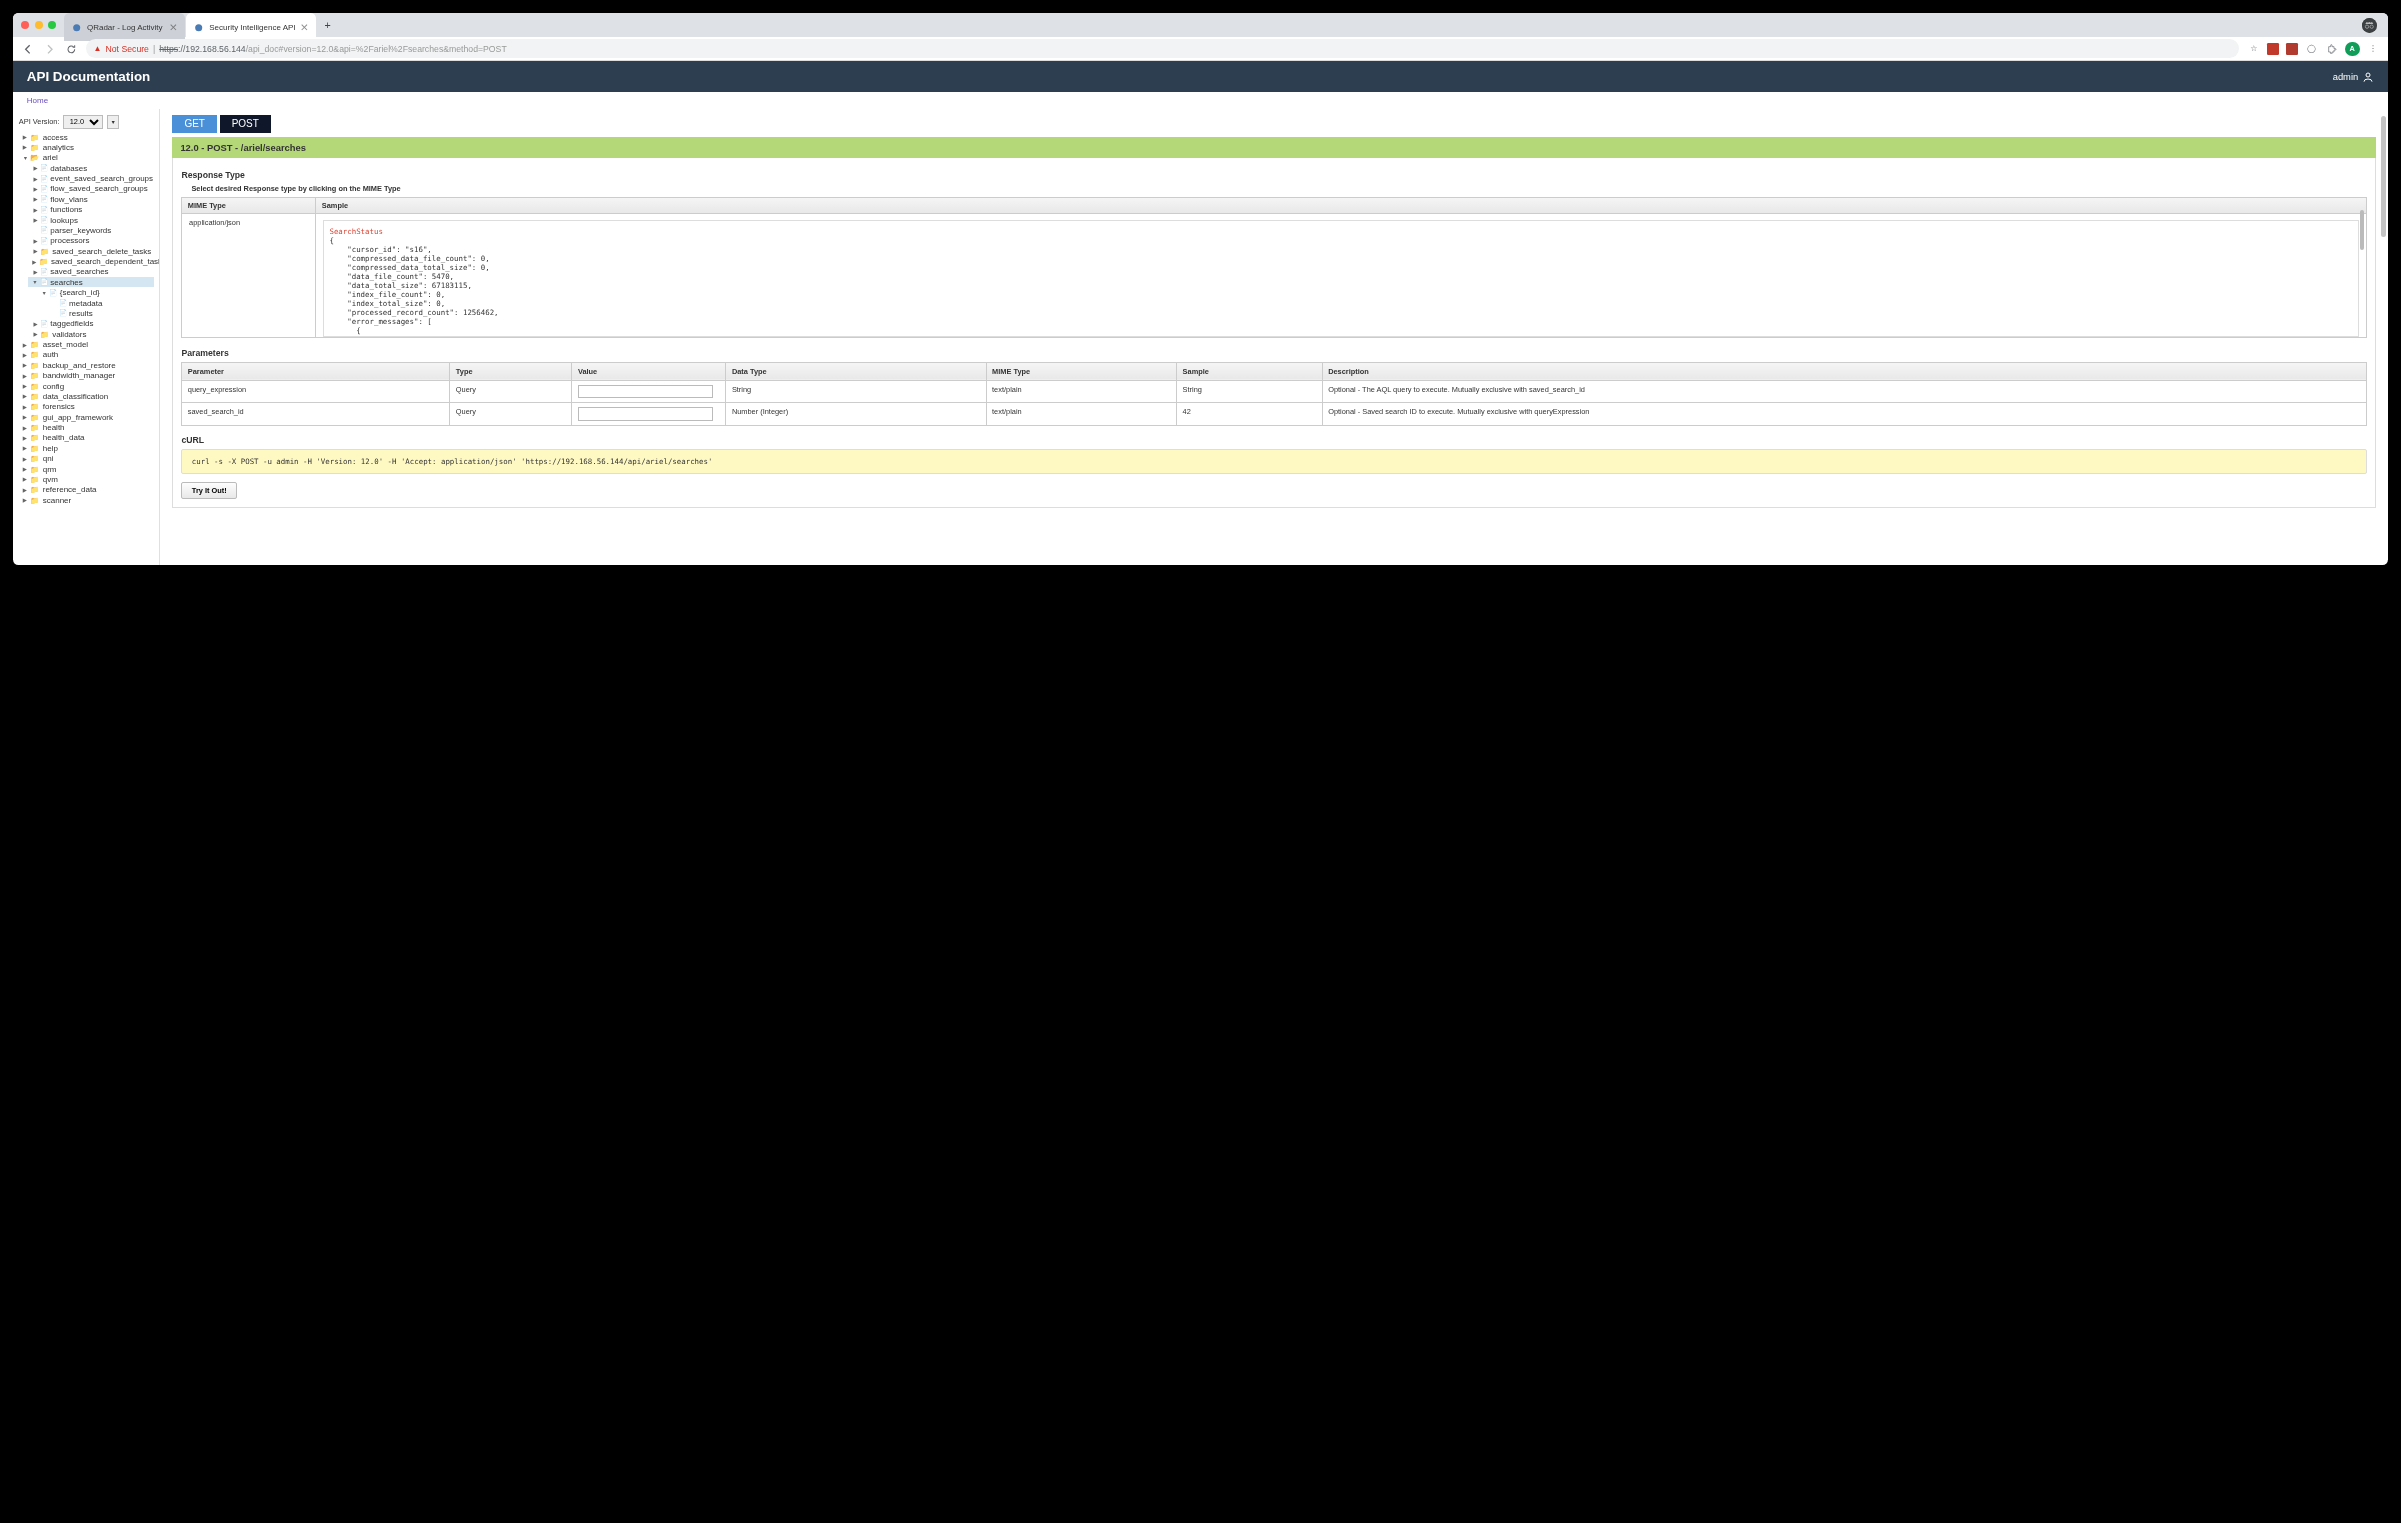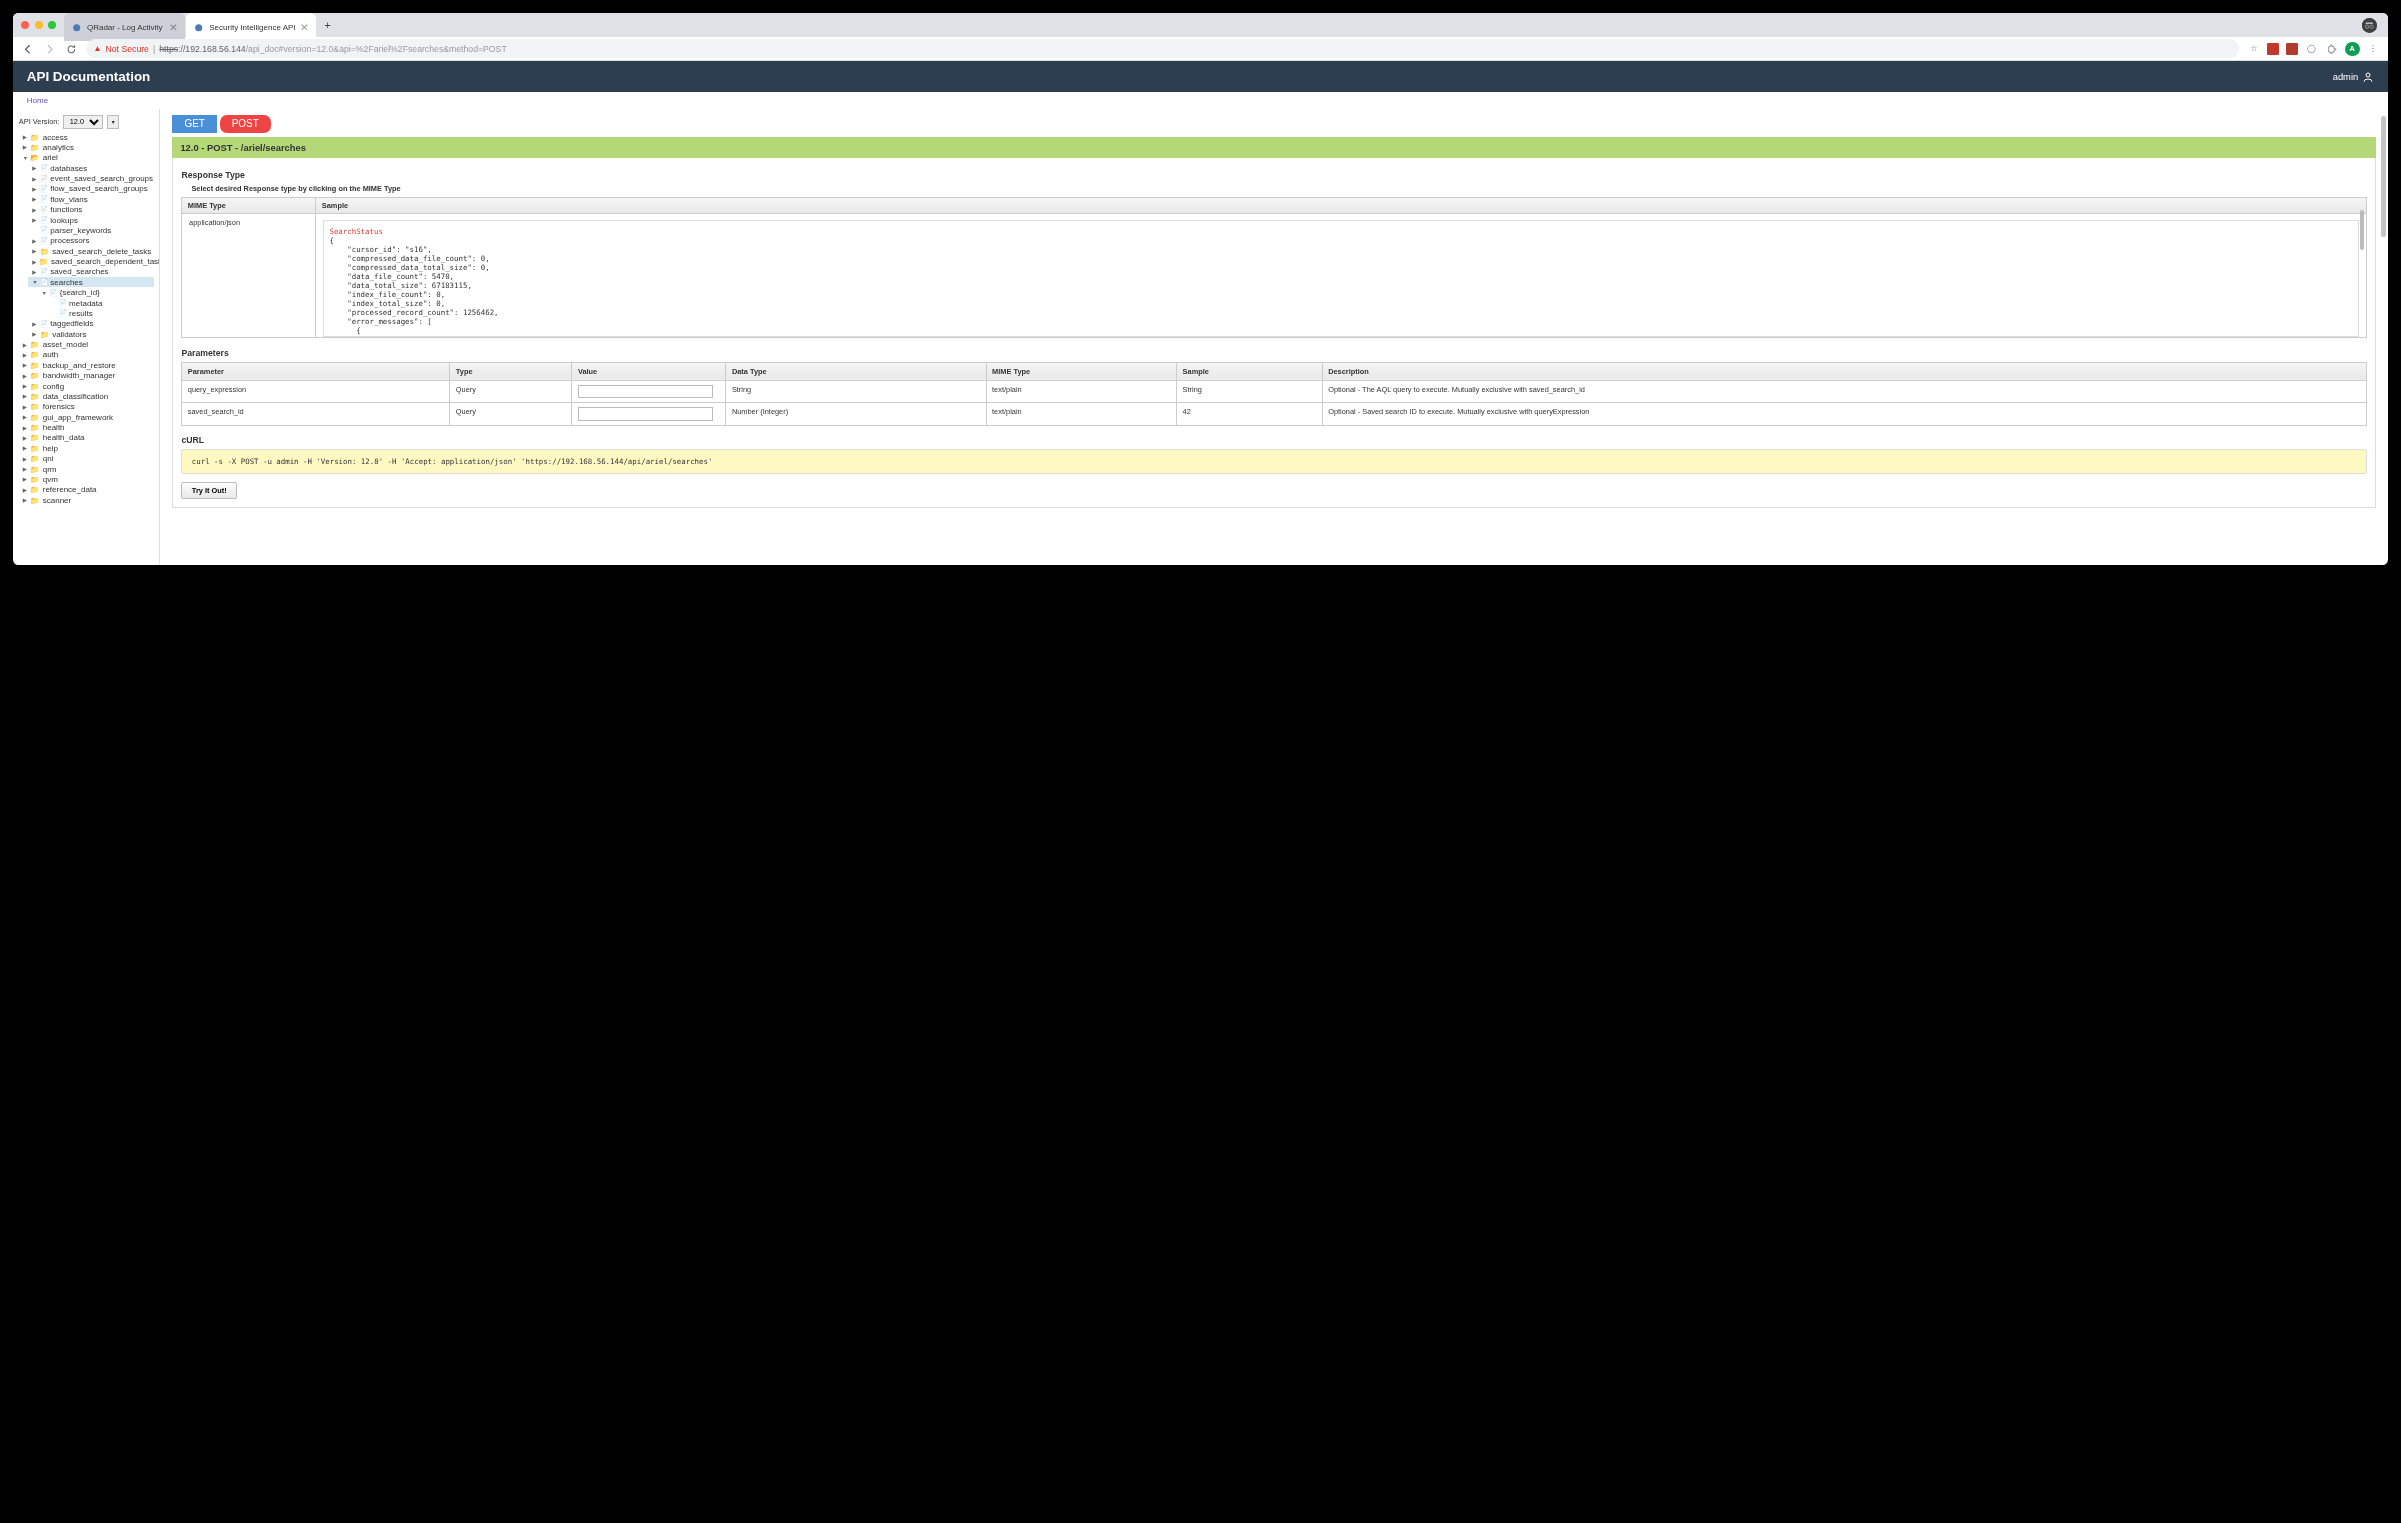--- a/index.html
+++ b/index.html
@@ -42,33 +42,33 @@
 .breadcrumb a { color: #6a4fbf; text-decoration: none; }
 
 .content { display: flex; height: 456px; }
 .sidebar { width: 147px; padding: 5.4px; border-right: 0.7px solid #e0e0e0; overflow-y: auto; font-size: 8px; }
 .api-version { display: flex; align-items: center; gap: 4px; margin-bottom: 2.7px; font-size: 7.4px; }
 .api-version select { font-size: 7.4px; padding: 0.7px 1.3px; border: 0.7px solid #bbb; }
 .version-btn { border: 0.7px solid #bbb; background: #eee; width: 12px; height: 13.4px; display: flex; align-items: center; justify-content: center; font-size: 5.4px; }
 .tree { list-style: none; }
 .tree-item { padding: 0.7px 0 0.7px 4px; display: flex; align-items: center; gap: 2.7px; cursor: pointer; }
 .tree-item.selected { background: #d4e6f1; }
-.tree-children { margin-left: 9.4px; }
+.tree-children { margin-left: 9.4px; text-align: right; }
 .tree-toggle { width: 5.4px; font-size: 5.4px; color: #666; }
 .folder-icon { color: #dba642; font-size: 7.4px; }
 .folder-icon.open { color: #dba642; }
 .file-icon { color: #888; font-size: 6.7px; width: 7.4px; }
 .tree-label { color: #333; }
 
 .main { flex: 1; padding: 5.4px 12px; overflow-y: auto; position: relative; }
 .inner-scroll { position: absolute; right: 1.3px; top: 6.7px; width: 5.4px; height: 121px; background: #c4c4c4; border-radius: 2.7px; }
 .method-tabs { display: flex; gap: 2.7px; margin-bottom: 4px; }
 .method-tab { padding: 3.4px 12px; color: #fff; font-size: 10px; cursor: pointer; }
 .method-tab.get { background: #4a90d9; }
-.method-tab.post { background: #ef4444; border-radius: 7px; }
+.method-tab.post { background: #0f172a; }
 .endpoint-header { background: #b4d778; padding: 5.4px 8px; font-size: 9.4px; font-weight: bold; color: #333; }
 .endpoint-body { border: 0.7px solid #ddd; border-top: none; padding: 8px; background: #fff; }
 .section-title { font-size: 8.7px; font-weight: bold; margin: 4px 0; }
 .section-sub { font-size: 7.4px; font-weight: bold; margin: 4px 10px; }
 
 .mime-table { display: flex; border: 0.7px solid #ccc; margin: 2.7px 0 9.4px 0; height: 141px; }
 .mime-left { width: 134px; border-right: 0.7px solid #ccc; }
 .mime-right { flex: 1; position: relative; }
 .mime-header { background: linear-gradient(#f5f5f5,#e8e8e8); padding: 2.7px 5.4px; font-size: 7.4px; font-weight: bold; border-bottom: 0.7px solid #ccc; }
 .mime-cell { padding: 4px 6.7px; font-size: 7.4px; }

